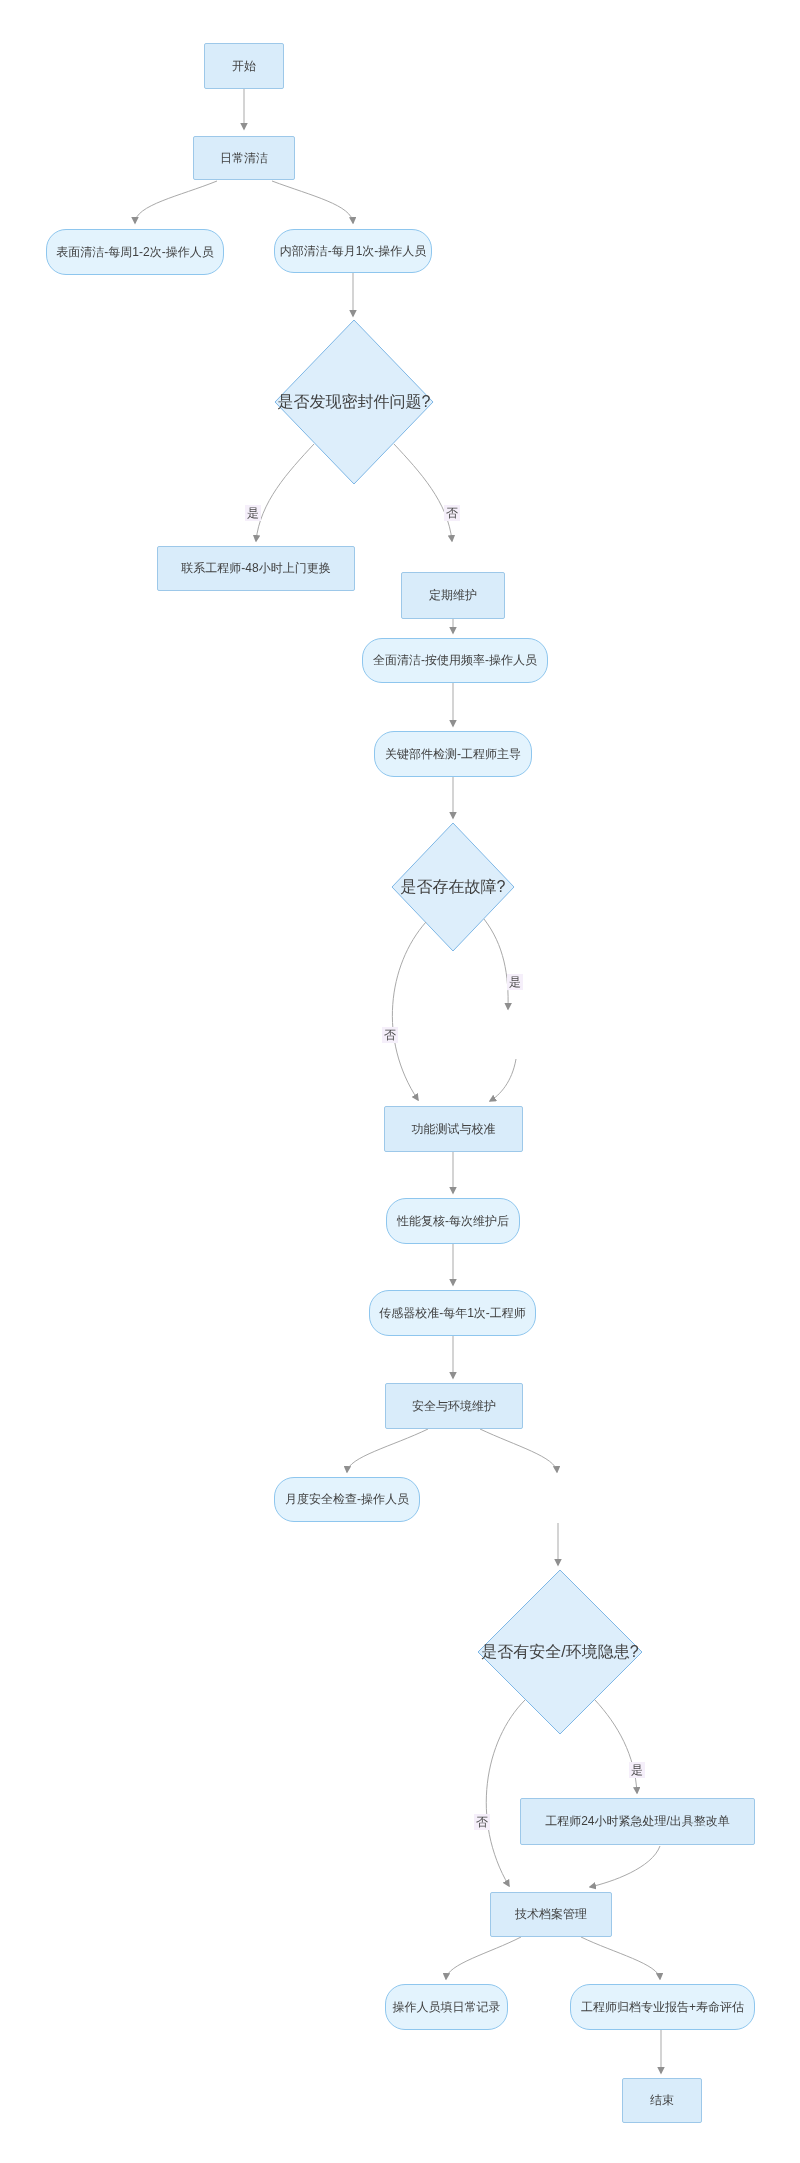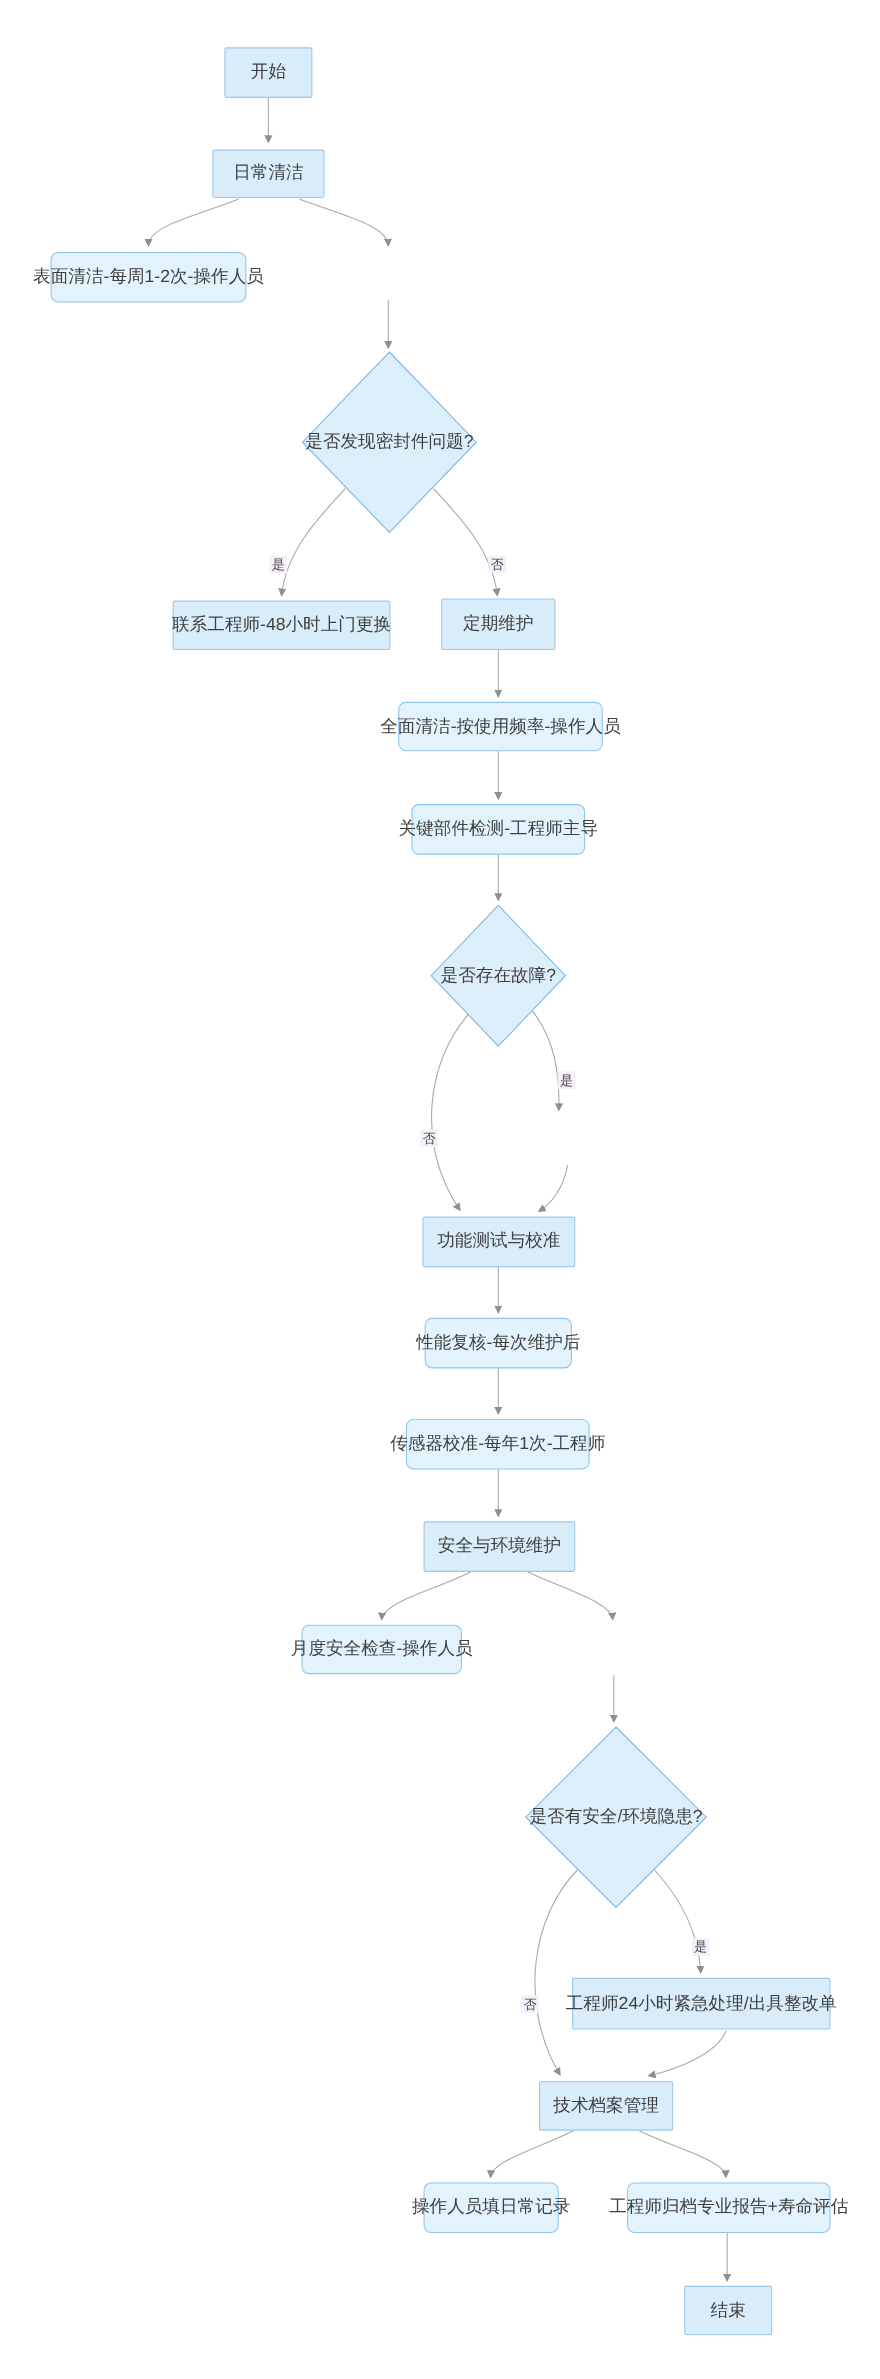--- a/index.html
+++ b/index.html
@@ -12,25 +12,25 @@
   html,body{margin:0;padding:0;background:#fff;}
   .canvas{
     position:relative;width:800px;height:2163px;background:#ffffff;
     font-family:"Liberation Sans","DejaVu Sans",sans-serif;overflow:hidden;
   }
   .edges{position:absolute;left:0;top:0;width:800px;height:2163px;}
   .edge{stroke:var(--edge);stroke-width:1;fill:none;}
   .diamond{fill:var(--decision-fill);stroke:var(--decision-border);stroke-width:1;}
   .node{
     position:absolute;display:flex;align-items:center;justify-content:center;
-    text-align:center;font-size:16px;color:var(--text);box-sizing:border-box;
+    text-align:center;font-size:12px;color:var(--text);box-sizing:border-box;
     white-space:nowrap;line-height:1.2;
   }
   .rect{background:var(--process-fill);border:1px solid var(--process-border);border-radius:2px;}
-  .rounded{background:var(--task-fill);border:1px solid var(--task-border);border-radius:7px;}
+  .rounded{background:var(--task-fill);border:1px solid var(--task-border);border-radius:20px;}
   .dlabel{
     position:absolute;transform:translate(-50%,-50%);font-size:16px;
     color:var(--text);white-space:nowrap;
   }
   .elabel{
     position:absolute;transform:translate(-50%,-50%);font-size:12px;color:#4a4a4a;
     background:var(--label-bg);padding:0 2px;line-height:16px;white-space:nowrap;
   }
 </style>
 </head>
@@ -71,22 +71,23 @@
     <path class="edge" d="M595,1700 C618,1725 635,1755 637,1793" marker-end="url(#arrow)"></path>
     <path class="edge" d="M660,1846 C652,1868 612,1882 590,1887" marker-end="url(#arrow)"></path>
     <path class="edge" d="M521,1937 C490,1953 447,1964 446,1979" marker-end="url(#arrow)"></path>
     <path class="edge" d="M581,1937 C614,1953 659,1964 660,1979" marker-end="url(#arrow)"></path>
     <path class="edge" d="M661,2030 V2073" marker-end="url(#arrow)"></path>
   </svg>
 
   <div class="node rect" style="left:204px;top:43px;width:80px;height:46px">开始</div>
   <div class="node rect" style="left:193px;top:136px;width:102px;height:44px">日常清洁</div>
   <div class="node rounded" style="left:46px;top:229px;width:178px;height:46px">表面清洁-每周1-2次-操作人员</div>
+  <div class="node rounded" style="left:274px;top:229px;width:158px;height:44px">内部清洁-每月1次-操作人员</div>
   <div class="node rect" style="left:157px;top:546px;width:198px;height:45px">联系工程师-48小时上门更换</div>
-  <div class="node rect" style="left:401px;top:544px;width:104px;height:47px">定期维护</div>
+  <div class="node rect" style="left:401px;top:572px;width:104px;height:47px">定期维护</div>
   <div class="node rounded" style="left:362px;top:638px;width:186px;height:45px">全面清洁-按使用频率-操作人员</div>
   <div class="node rounded" style="left:374px;top:731px;width:158px;height:46px">关键部件检测-工程师主导</div>
   <div class="node rect" style="left:384px;top:1106px;width:139px;height:46px">功能测试与校准</div>
   <div class="node rounded" style="left:386px;top:1198px;width:134px;height:46px">性能复核-每次维护后</div>
   <div class="node rounded" style="left:369px;top:1290px;width:167px;height:46px">传感器校准-每年1次-工程师</div>
   <div class="node rect" style="left:385px;top:1383px;width:138px;height:46px">安全与环境维护</div>
   <div class="node rounded" style="left:274px;top:1477px;width:146px;height:45px">月度安全检查-操作人员</div>
   <div class="node rect" style="left:520px;top:1798px;width:235px;height:47px">工程师24小时紧急处理/出具整改单</div>
   <div class="node rect" style="left:490px;top:1892px;width:122px;height:45px">技术档案管理</div>
   <div class="node rounded" style="left:385px;top:1984px;width:123px;height:46px">操作人员填日常记录</div>

